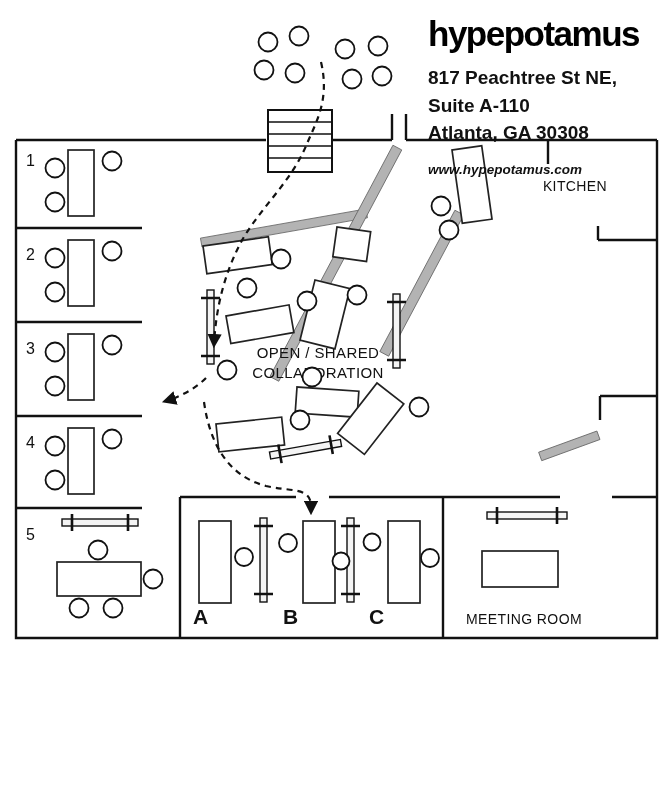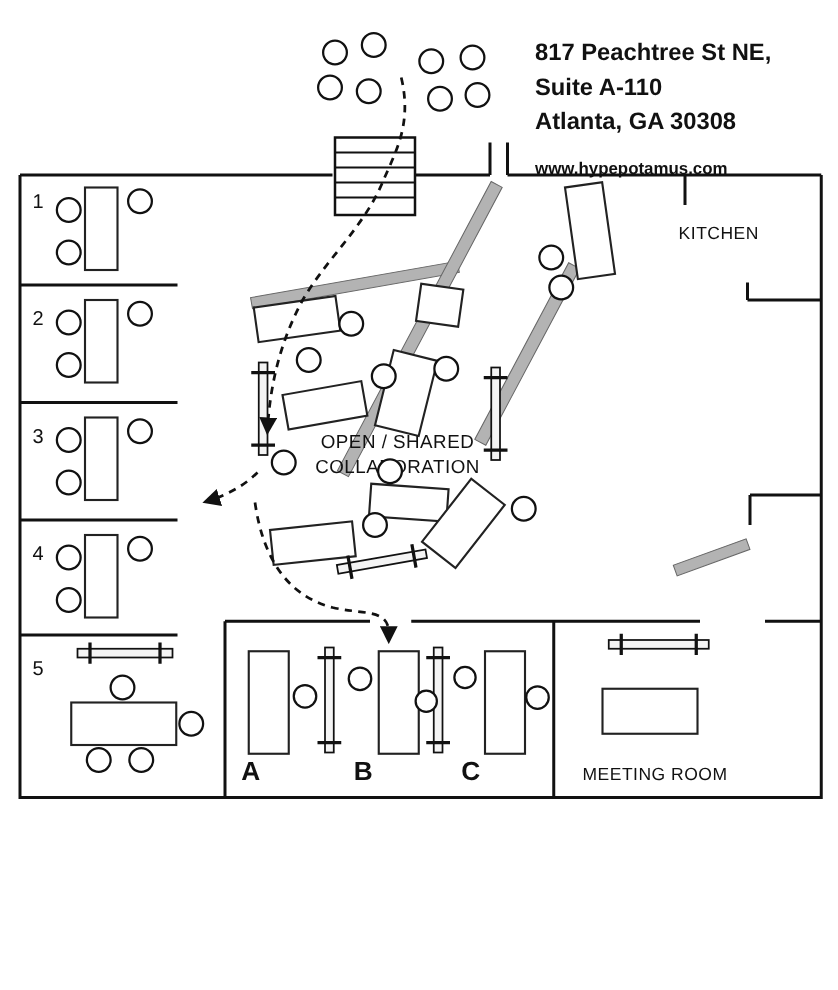--- a/index.html
+++ b/index.html
@@ -8,21 +8,21 @@
     position:relative; width:670px; height:792px; margin:0 auto;
     background:#fff; color:#111; overflow:hidden;
     font-family:"Liberation Sans", sans-serif;
   }
   .plan { position:absolute; left:0; top:0; }
 
   
   .brand { position:absolute; left:428px; top:16px; width:236px; }
   .logo  { font-size:35px; font-weight:bold; letter-spacing:-1.5px; line-height:1; color:#000; }
   .addr  { margin-top:13px; font-size:19px; font-weight:bold; line-height:1.45; }
-  .site  { margin-top:15px; font-size:13.5px; font-weight:bold; }
+  .site  { margin-top:15px; font-size:13.5px; font-weight:bold;font-style:italic; }
 
   
   .table { fill:#fff; stroke:#222; stroke-width:1.7; }
   .chair { fill:#fff; stroke:#111; stroke-width:1.8; }
   .wb    { fill:#f4f4f4; stroke:#111; stroke-width:1.4; }
   .wb-feet { stroke:#111; stroke-width:2.6; fill:none; }
   .room-num  { font-family:"Liberation Sans",sans-serif; font-size:16px; fill:#111; }
   .area-label{ font-family:"Liberation Sans",sans-serif; font-size:15px; fill:#111; text-anchor:middle; letter-spacing:.4px; }
   .room-label{ font-family:"Liberation Sans",sans-serif; font-size:14px; fill:#111; text-anchor:middle; letter-spacing:.4px; }
   .team-label{ font-family:"Liberation Sans",sans-serif; font-size:21px; font-weight:bold; fill:#111; }
@@ -193,20 +193,21 @@
     </g>
 
     <g fill="none" stroke="#111" stroke-width="2.2" stroke-dasharray="6 5">
       <path marker-end="url(#arrow)" d="M321,62 C330,100 316,122 306,146 C290,184 256,212 239,246 C224,276 216,308 214,344"></path>
       <path marker-end="url(#arrow)" d="M206,378 C196,388 182,396 166,401"></path>
       <path marker-end="url(#arrow)" d="M204,402 C210,444 228,476 266,486 C288,491 306,488 310,500 C311,504 311,507 311,511"></path>
     </g>
   </svg>
 
   <header class="brand">
+    <div class="logo">hypepotamus</div>
     <div class="addr">
       <div>817 Peachtree St NE, Suite A-110</div>
       <div>Atlanta, GA 30308</div>
     </div>
     <div class="site">www.hypepotamus.com</div>
   </header>
 
   <section class="legend">
 
     

